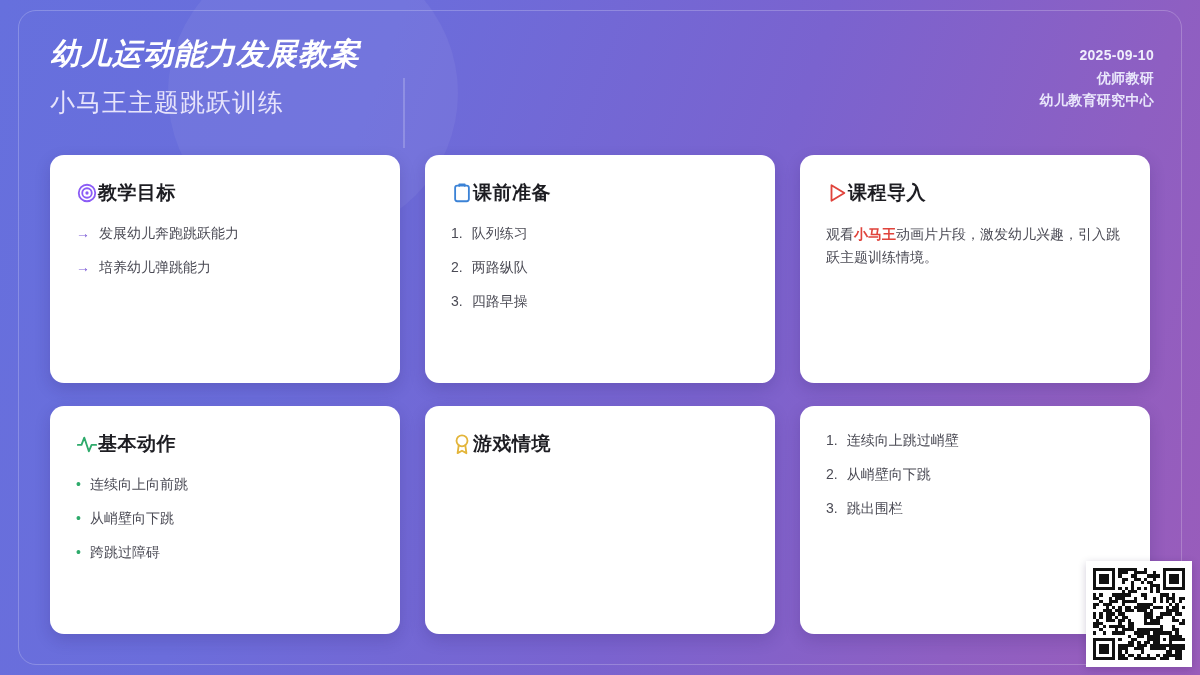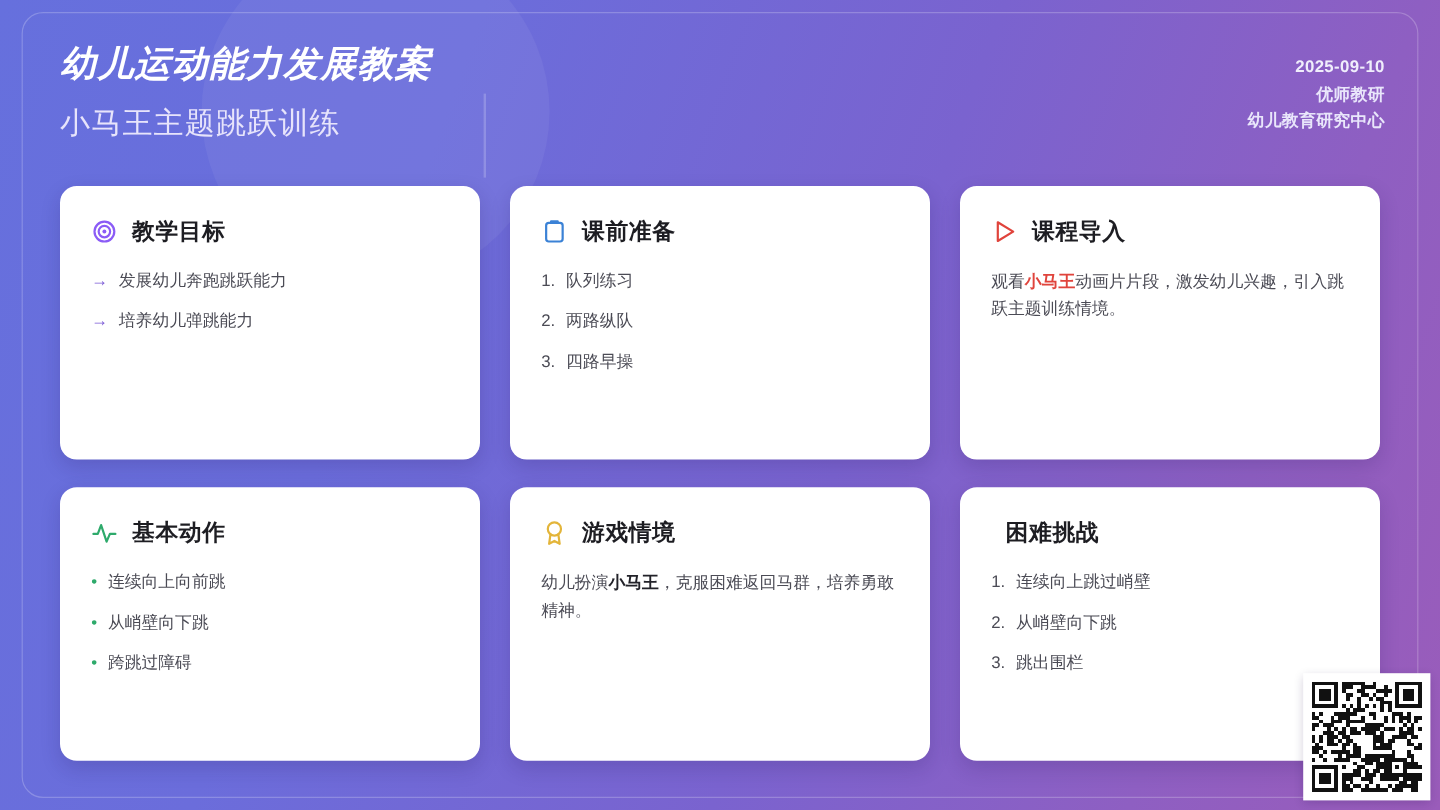--- a/index.html
+++ b/index.html
@@ -40,21 +40,21 @@
   
   .grid{
     position:absolute; left:50px; top:155px; width:1100px;
     display:grid; grid-template-columns:repeat(3,350px);
     grid-template-rows:228px 228px; gap:23px 25px;
   }
   .card{
     background:#ffffff; border-radius:14px; padding:24px 26px 20px 26px;
     box-shadow:0 6px 16px rgba(40,20,90,0.18); overflow:hidden;
   }
-  .card-head{ display:flex; align-items:center; gap:12px; margin-bottom:16px; height:28px; }
+  .card-head{ display:flex; align-items:center; gap:0; margin-bottom:16px; height:28px; }
   .card-head.no-icon{ padding-left:12px; }
   .card-title{ font-size:19px; font-weight:700; color:#1d1d22; letter-spacing:0.5px; }
   .icon{ width:22px; height:22px; flex:0 0 22px; display:block; }
 
   .list{ list-style:none; }
   .list li{
     font-size:14px; color:#4b4b55; line-height:1.5; margin-bottom:13px;
     display:flex; gap:9px; align-items:flex-start;
   }
   .list li .mk{ flex:0 0 auto; font-size:14px; line-height:1.5; }
@@ -169,26 +169,22 @@
         </ul>
       </div>
       <div class="card">
         <div class="card-head">
           <svg class="icon" viewBox="0 0 24 24">
             <circle cx="12" cy="8.5" r="6" stroke="#e3b53a" fill="none" stroke-width="2" stroke-linecap="round" stroke-linejoin="round"></circle>
             <path d="M8.4 13.4 L7.2 22 L12 19.4 L16.8 22 L15.6 13.4" stroke="#e3b53a" fill="none" stroke-width="2" stroke-linecap="round" stroke-linejoin="round"></path>
           </svg>
           <div class="card-title">游戏情境</div>
         </div>
-        <div class="para"><span>幼儿扮演</span><span class="hl-bold">小马王</span><span>，克服困难返回马群，培养勇敢精神。</span></div>
       </div>
       <div class="card">
-        <div class="card-head no-icon">
-          <div class="card-title">困难挑战</div>
-        </div>
         <ul class="list">
           <li>
             <span class="mk num">1.</span>
             <span>连续向上跳过峭壁</span>
           </li>
           <li>
             <span class="mk num">2.</span>
             <span>从峭壁向下跳</span>
           </li>
           <li>

